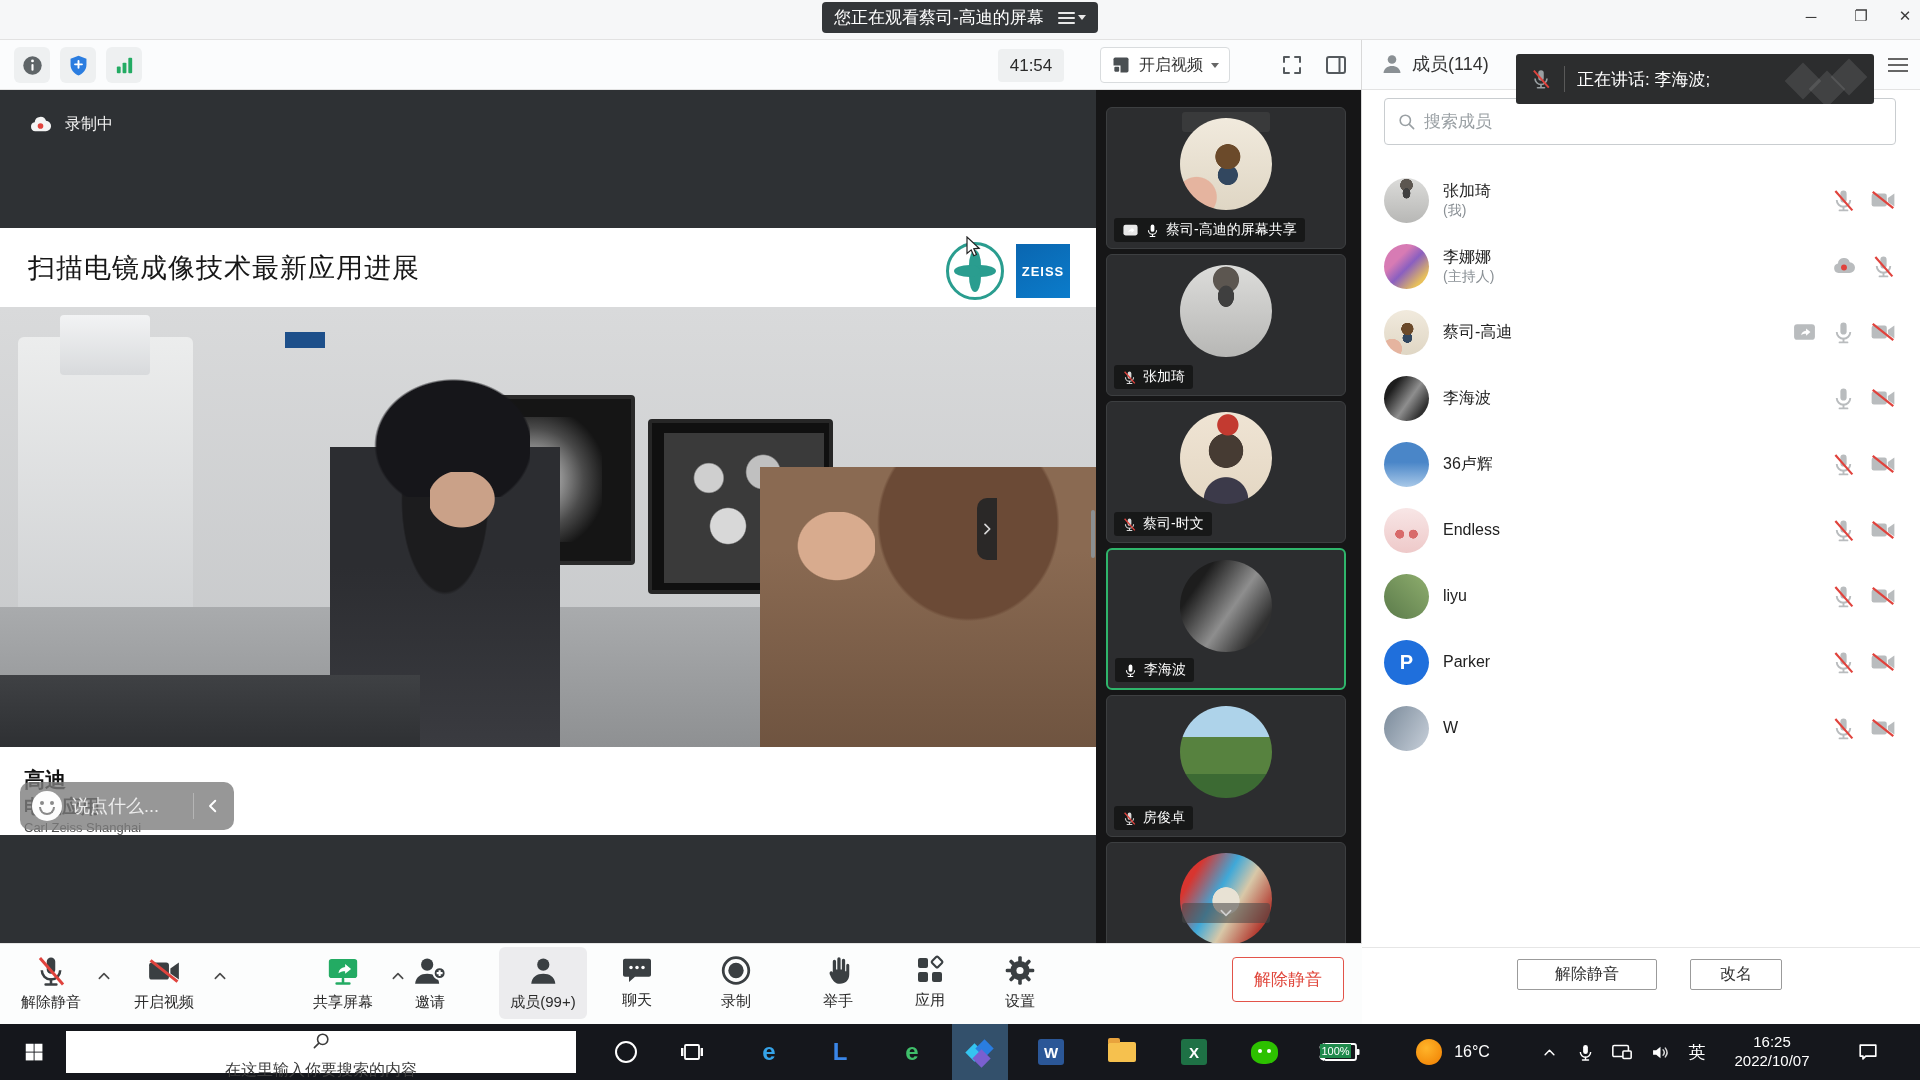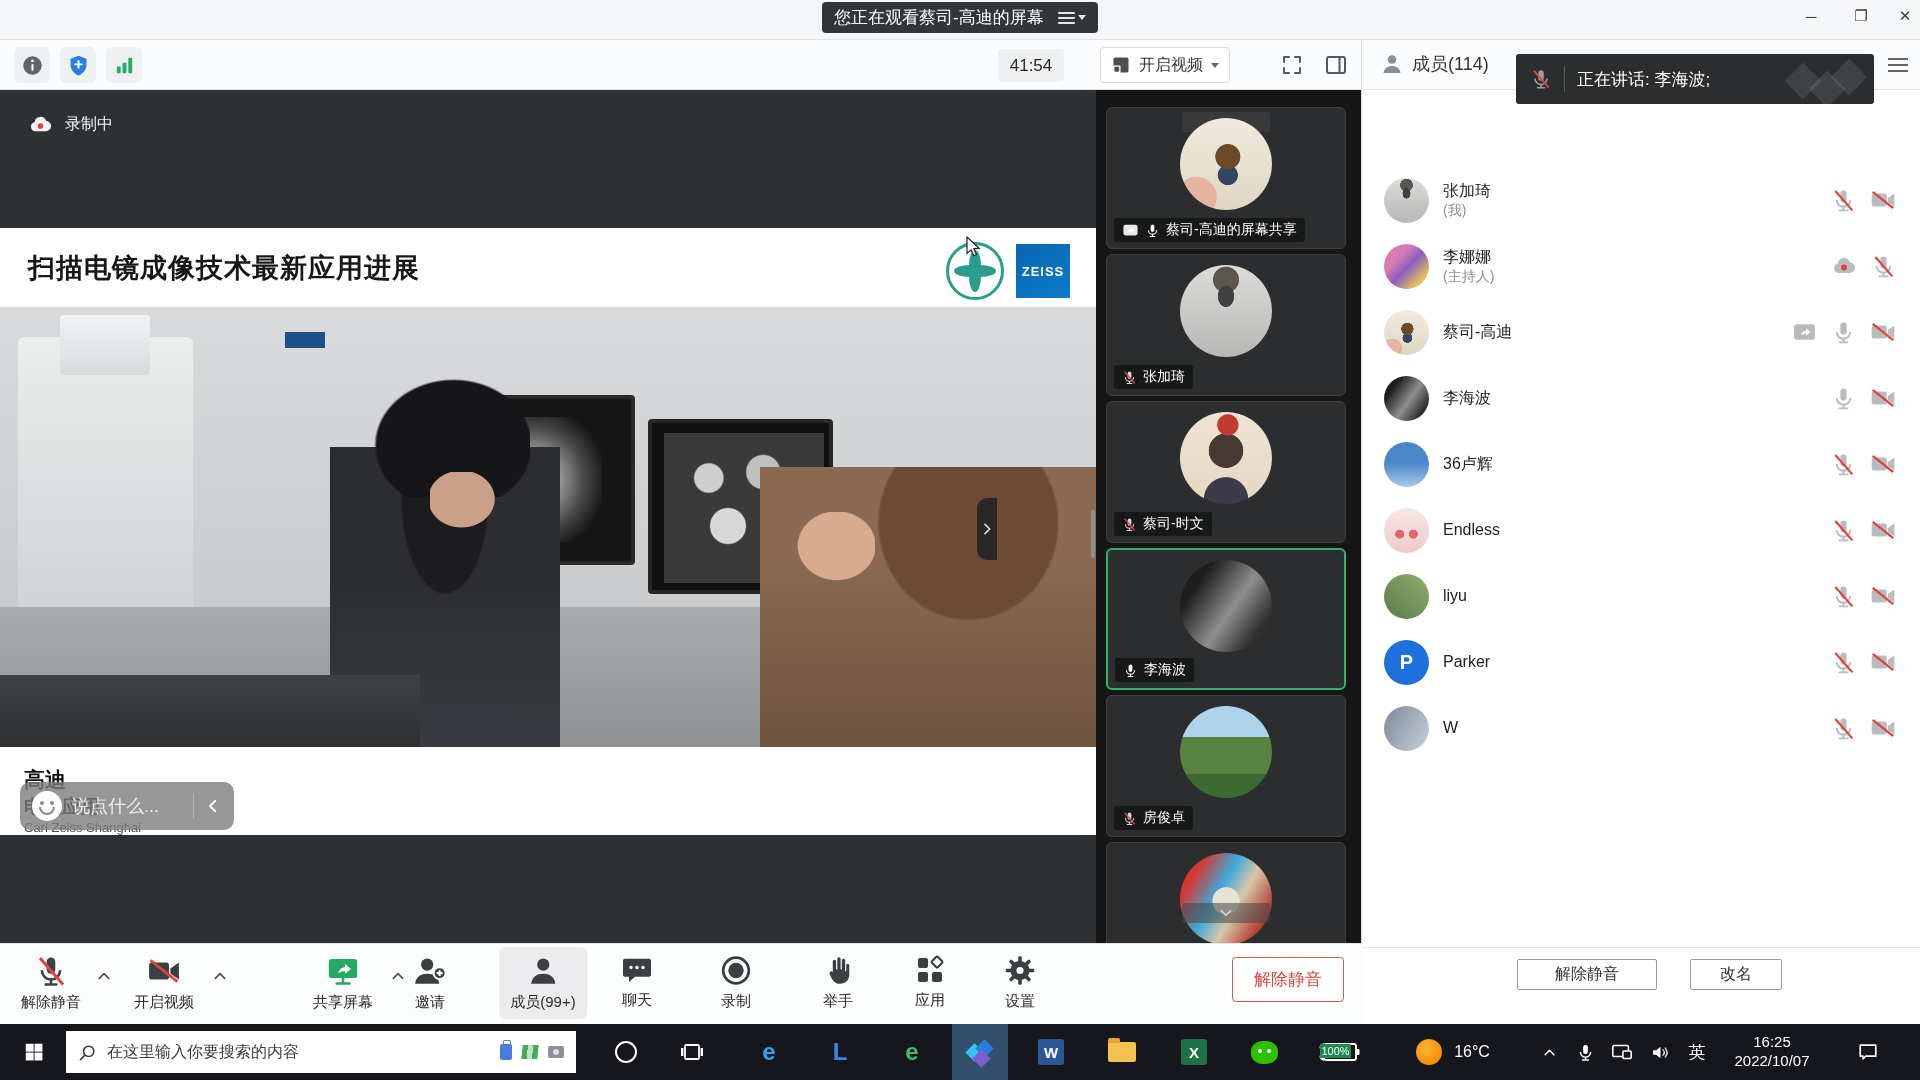--- a/index.html
+++ b/index.html
@@ -39,21 +39,21 @@
   .toast .txt { color:#fff; font-size:17px; white-space:nowrap; }
   .toast .sep { width:1px; height:26px; background:#595959; }
   .wm { position:absolute; width:26px; height:26px; background:rgba(255,255,255,.10); transform:rotate(45deg); }
 
   
   .main { left:0; top:90px; width:1096px; height:853px; background:#2e3134; overflow:hidden; }
   .recchip { left:28px; top:22px; display:flex; align-items:center; gap:12px; color:#f2f2f2; font-size:16px; }
 
   
   .slide { left:0; top:138px; width:1096px; height:607px; background:#fff; }
-  .slide-title { left:28px; top:22px; font-size:27px; font-weight:bold; color:#171717; letter-spacing:1px; }
+  .slide-title { left:28px; top:22px; font-size:27px; font-weight:normal; color:#171717; letter-spacing:1px; }
   .logo-leaf { left:946px; top:14px; width:58px; height:58px; border:3px solid #2a9d8f; border-radius:50%; display:flex; align-items:center; justify-content:center; }
   .petal { position:absolute; width:12px; height:26px; background:#2a9d8f; border-radius:50% 50% 50% 50%/60% 60% 40% 40%; }
   .logo-zeiss { left:1016px; top:16px; width:54px; height:54px; background:linear-gradient(150deg,#0a66b0,#0b7ccb); display:flex; align-items:center; justify-content:center; color:#fff; font-weight:bold; font-size:13px; letter-spacing:1px; }
   
   .photo { left:0; top:79px; width:1096px; height:440px; background:linear-gradient(#d9dadb,#c3c5c7); overflow:hidden; }
   .ph { position:absolute; }
   
   .pr-name { left:24px; top:538px; font-size:21px; font-weight:bold; color:#111; }
   .pr-title { left:24px; top:566px; font-size:19px; font-weight:bold; color:#191919; }
   .pr-org { left:24px; top:592px; font-size:13px; color:#4c4c4c; }
@@ -115,21 +115,21 @@
   .btoolbar { left:0; top:943px; width:1362px; height:81px; background:#fcfdfd; border-top:1px solid #e5e5e5; }
   .bt-item { position:absolute; top:10px; transform:translateX(-50%); display:flex; flex-direction:column; align-items:center; gap:5px; color:#33383b; }
   .bt-item .lbl { font-size:15px; color:#2b2b2b; white-space:nowrap; }
   .bt-box { position:absolute; top:3px; transform:translateX(-50%); width:88px; height:72px; background:#ececee; border-radius:6px; }
   .bt-caret { position:absolute; top:24px; color:#4a4a4a; }
   .leave-btn { position:absolute; left:1232px; top:13px; width:112px; height:45px; border:1px solid #e25349; border-radius:4px; background:#fff; color:#e0473c; font-size:17px; display:flex; align-items:center; justify-content:center; font-family:inherit; }
 
   
   .taskbar { left:0; top:1024px; width:1920px; height:56px; background:#15171c; display:block; color:#fff; }
   .tb { position:absolute; top:0; height:56px; display:flex; align-items:center; justify-content:center; }
-  .tb-search { left:66px; top:7px; width:510px; height:42px; background:#fff; display:flex; align-items:center; padding:0 12px; gap:10px; }
+  .tb-search { left:66px; top:7px; width:510px; height:42px; background:#fff; display:flex; align-items:center; padding:0 12px; gap:10px;flex-direction:column; }
   .tb-search .ph-txt { color:#3c3c3c; font-size:16px; flex:1; white-space:nowrap; }
   .appletter { font-weight:bold; font-size:24px; }
   .hl { background:#33506b; }
   .tray-txt { font-size:16px; color:#fff; }
   .dt { line-height:1.25; font-size:15px; text-align:center; color:#fff; }
   .word-sq { width:26px; height:26px; border-radius:3px; background:#2b5797; color:#fff; font-weight:bold; font-size:15px; display:flex; align-items:center; justify-content:center; }
   .excel-sq { width:26px; height:26px; border-radius:3px; background:#1e7145; color:#fff; font-weight:bold; font-size:15px; display:flex; align-items:center; justify-content:center; }
   .folder-ic { width:28px; height:20px; background:#f6c14e; border-radius:2px; position:relative; }
   .folder-ic:before { content:""; position:absolute; left:0; top:-4px; width:12px; height:5px; background:#e8a33d; border-radius:2px 2px 0 0; }
   .wechat-ic { width:27px; height:23px; background:#2dc100; border-radius:45%; position:relative; }
@@ -512,20 +512,26 @@
       <div class="chevbar" style="top:60px">
         <svg class="ic" width="16" height="16">
             <use href="#i-chev-down"></use>
           </svg>
       </div>
 
     </div>
   </div>
 
   <div class="abs mempanel">
+    <div class="searchbox">
+      <svg class="ic" width="19" height="19" style="color:#9aa0a4;flex:none">
+          <use href="#i-search"></use>
+        </svg>
+      <input type="text" placeholder="搜索成员" style="">
+    </div>
 
     <div class="rows">
       <div class="m-row">
         <span class="avatar av-baby"></span>
         <span>
             <div class="nm">张加琦</div>
             <div class="sub">(我)</div>
           </span>
         <span class="icons">
           <svg class="ic" width="25" height="25">

